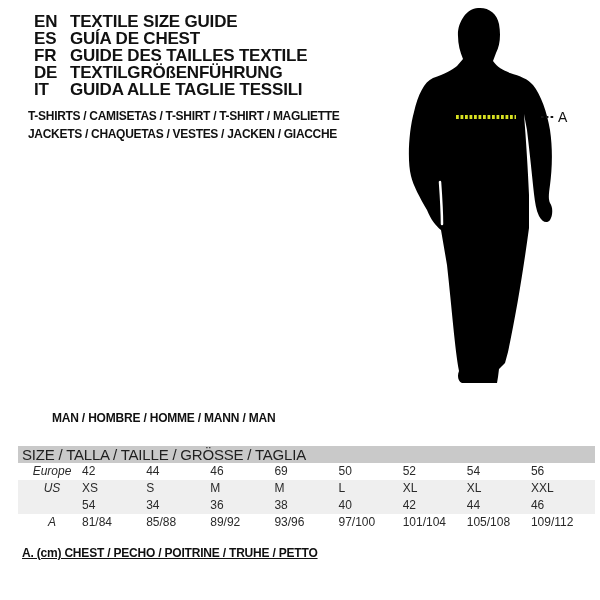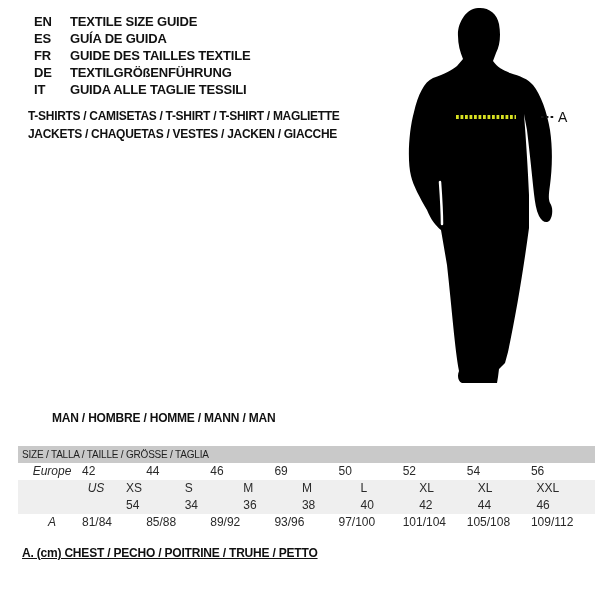--- a/index.html
+++ b/index.html
@@ -2,50 +2,50 @@
 <html><head>
 <meta charset="utf-8">
 <style>
   html,body{margin:0;padding:0;}
   body{
     width:600px;height:600px;position:relative;background:#ffffff;
     font-family:"Liberation Sans", sans-serif;color:#111;overflow:hidden;
   }
   
   .lang-block{position:absolute;left:22px;top:13px;}
-  .lang-row{line-height:17px;font-size:13px;font-weight:bold;letter-spacing:-0.2px;white-space:nowrap;padding-left:12px;}
+  .lang-row{line-height:17px;font-size:17px;font-weight:bold;letter-spacing:-0.2px;white-space:nowrap;padding-left:12px;}
   .lang-code{display:inline-block;width:36px;}
   
   .garment-block{position:absolute;left:28px;top:108px;}
   .garment-line{line-height:17.5px;font-size:12px;font-weight:bold;letter-spacing:-0.3px;white-space:nowrap;}
   
   .figure-wrap{position:absolute;left:400px;top:0;width:200px;height:400px;}
   .figure-wrap svg{display:block;}
   .measure-a-label{font-family:"Liberation Sans",sans-serif;font-size:14px;fill:#111;}
   
   .section-title{position:absolute;left:22px;top:411px;font-size:12px;font-weight:bold;letter-spacing:-0.2px;white-space:nowrap;margin-left:30px;}
   
   .size-table{position:absolute;left:18px;top:446px;width:577px;}
-  .st-header{height:17px;line-height:17px;background:#c9c9c9;padding-left:4px;font-size:10px;color:#1f1f1f;letter-spacing:-0.2px;}
+  .st-header{height:17px;line-height:17px;background:#c9c9c9;padding-left:4px;font-size:15px;color:#1f1f1f;letter-spacing:-0.2px;}
   .st-row{display:flex;height:17px;line-height:17px;font-size:12px;color:#2a2a2a;}
-  .st-row.alt{background:#efefef;padding-left:44px;}
+  .st-row.alt{background:#efefef;}
   .st-label{width:60px;padding-left:4px;text-align:center;font-style:italic;}
   .st-cell{flex:1;}
   
   .footnote{position:absolute;left:22px;top:546px;font-size:12px;font-weight:bold;letter-spacing:-0.2px;white-space:nowrap;text-decoration:underline;}
 </style>
 </head>
 <body>
 
 <div class="lang-block">
   <div class="lang-row">
     <span class="lang-code">EN</span><span>TEXTILE SIZE GUIDE</span>
   </div>
   <div class="lang-row">
-    <span class="lang-code">ES</span><span>GUÍA DE GUIDA</span>
+    <span class="lang-code">ES</span><span>GUÍA DE CHEST</span>
   </div>
   <div class="lang-row">
     <span class="lang-code">FR</span><span>GUIDE DES TAILLES TEXTILE</span>
   </div>
   <div class="lang-row">
     <span class="lang-code">DE</span><span>TEXTILGRÖßENFÜHRUNG</span>
   </div>
   <div class="lang-row">
     <span class="lang-code">IT</span><span>GUIDA ALLE TAGLIE TESSILI</span>
   </div>

